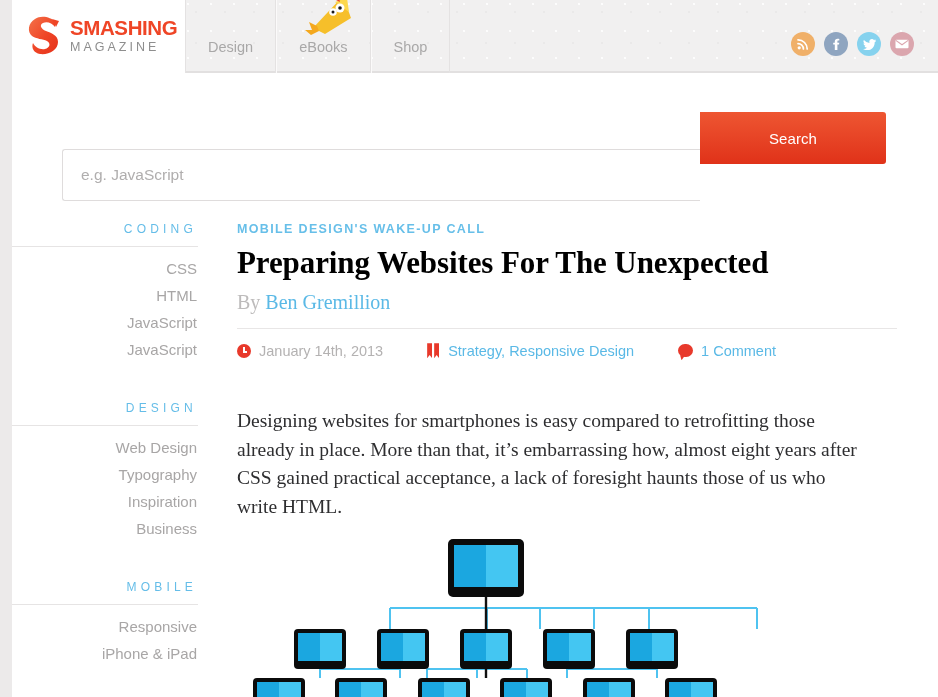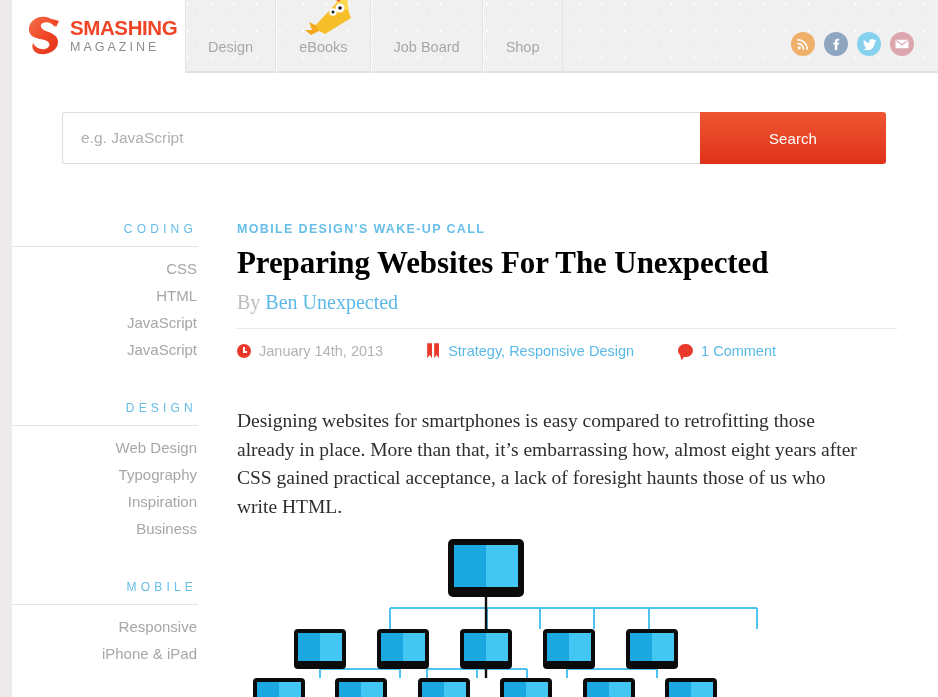--- a/index.html
+++ b/index.html
@@ -134,20 +134,21 @@
     height:52px;
     border:1px solid #dfdcdc;
     border-right:none;
     border-radius:3px 0 0 3px;
     background:#fff;
     padding:0 18px;
     font-size:15.5px;
     color:#6b6b6b;
     font-family:"Liberation Sans", sans-serif;
     outline:none;
+    margin-top:37px;
   }
   .search-input::placeholder { color:#b0aeae; }
   .search-btn {
     width:186px; height:52px;
     border:none;
     border-radius:0 3px 3px 0;
     background:linear-gradient(#ee5632, #e03219);
     color:#ffffff;
     font-size:15px;
     font-family:"Liberation Sans", sans-serif;
@@ -326,21 +327,20 @@
       </div>
       <div class="logo-text">
         <span class="logo-smashing">SMASHING</span>
         <span class="logo-magazine">MAGAZINE</span>
       </div>
     </div>
 
     <div class="nav-tabs">
       <div class="nav-tab">Design</div>
       <div class="nav-tab">eBooks</div>
-      <div class="nav-tab">Job Board</div>
       <div class="nav-tab">Shop</div>
     </div>
 
     <div class="mascot">
       <svg width="50" height="46" viewBox="0 0 50 46">
         <path d="M8 34 L38 2 L46 24 L20 40 Z" fill="#f6bf2a"></path>
         <path d="M30 8 L42 4 L44 18 Z" fill="#fcd84e"></path>
         <path d="M34 2 L40 -2 L43 6 Z" fill="#e8392b"></path>
         <path d="M27 4 L33 1 L35 8 Z" fill="#e8392b"></path>
         <circle cx="35" cy="14" r="4.5" fill="#ffffff"></circle>
@@ -412,21 +412,21 @@
   </div>
 
   <div class="article">
 
     <div class="kicker">MOBILE DESIGN'S WAKE-UP CALL</div>
 
     <h1 class="headline">Preparing Websites For The Unexpected</h1>
 
     <div class="byline">
       <span>By</span>
-      <a>Ben Unexpected</a>
+      <a>Ben Gremillion</a>
     </div>
 
     <div class="meta-rule"></div>
 
     <div class="meta">
       <div class="meta-item">
         <span class="icon-clock"></span>
         <span class="meta-text">January 14th, 2013</span>
       </div>
       <div class="meta-item">

